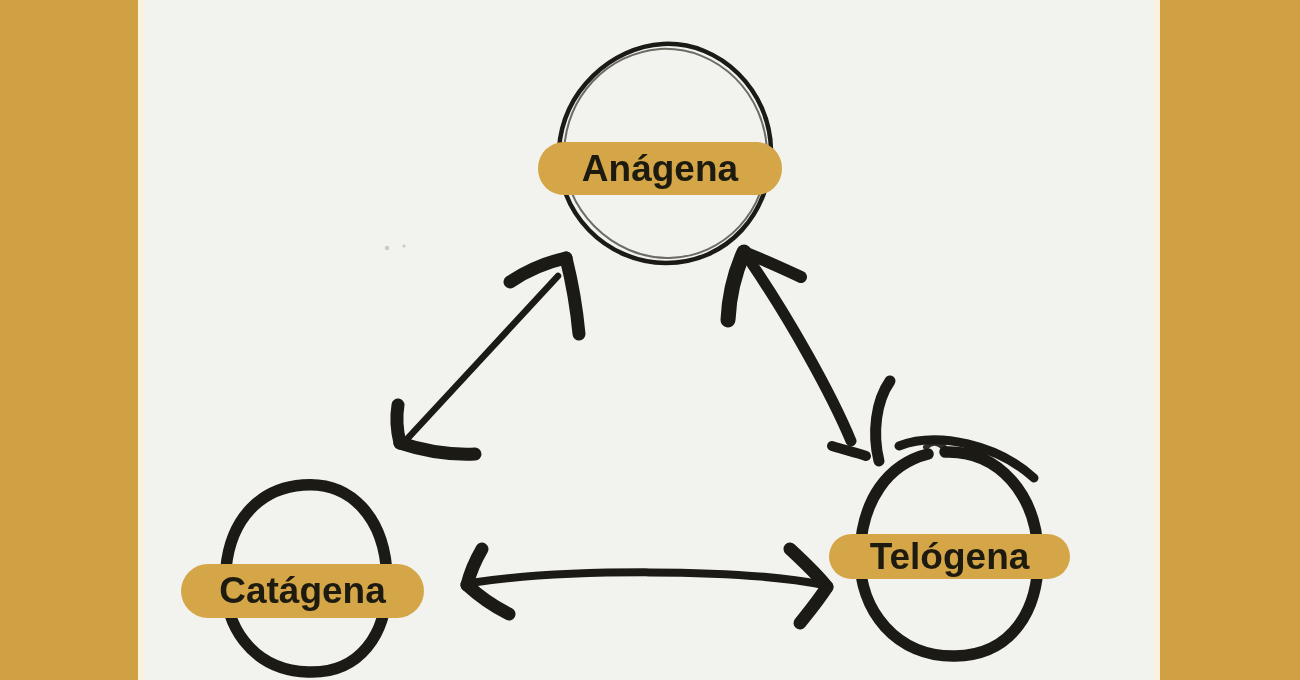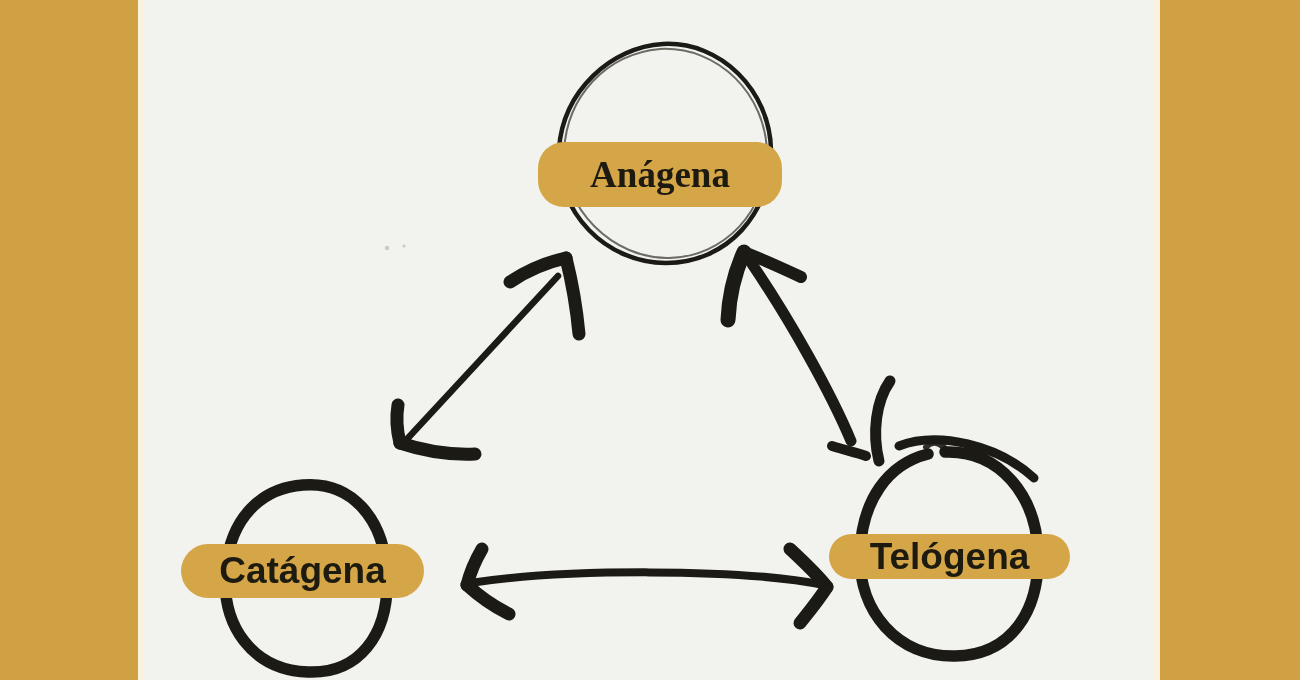--- a/index.html
+++ b/index.html
@@ -45,22 +45,22 @@
   
   .pill {
     position: absolute;
     background: var(--label-pill, #D5A647);
     color: var(--label-text, #1D1B10);
     display: flex; align-items: center; justify-content: center;
     font-weight: bold;
     font-size: 37px;
     letter-spacing: 0px;
   }
-  .pill-anagena  { left: 538px; top: 142px; width: 244px; height: 65px; border-radius: 26px; font-family: Liberation Serif, serif; }
-  .pill-catagena { left: 181px; top: 544px; width: 243px; height: 54px; border-radius: 27px; }
+  .pill-anagena  { left: 538px; top: 142px; width: 244px; height: 53px; border-radius: 26px; }
+  .pill-catagena { left: 181px; top: 564px; width: 243px; height: 54px; border-radius: 27px; }
   .pill-telogena { left: 829px; top: 534px; width: 241px; height: 45px; border-radius: 26px; }
 </style>
 </head>
 <body style="--side-bar: #D0A044; --side-bar-strip: #FAF2DF; --background: #F2F3EF; --label-pill: #D5A647; --label-text: #1D1B10; --ink: #1B1A15; --ink-soft: #55544C;">
 
 <div class="stage">
 
   <div class="side-bar left"></div>
   <div class="side-strip left"></div>
   <div class="side-bar right"></div>

